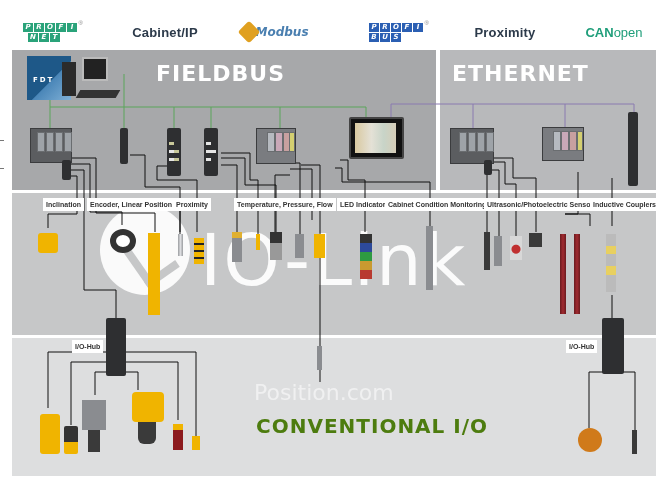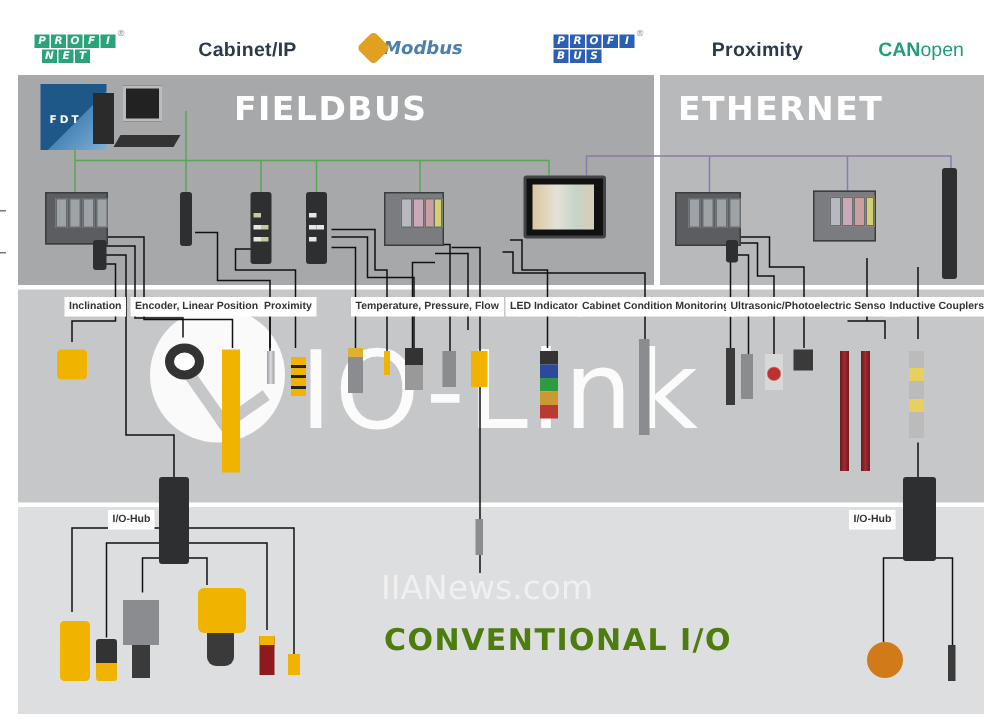--- a/index.html
+++ b/index.html
@@ -303,14 +303,14 @@
 <div class="device" style="left:64px;top:426px;width:14px;height:28px;background:#333;border-radius:2px;border-bottom:12px solid #f0b400;"></div>
 <div class="device grey" style="left:82px;top:400px;width:24px;height:30px;"></div>
 <div class="device dark" style="left:88px;top:430px;width:12px;height:22px;"></div>
 <div class="device yellow" style="left:132px;top:392px;width:32px;height:30px;border-radius:4px;"></div>
 <div class="device dark" style="left:138px;top:422px;width:18px;height:22px;border-radius:0 0 6px 6px;"></div>
 <div class="device" style="left:173px;top:424px;width:10px;height:26px;background:#8c1a1e;border-top:6px solid #f0b400;"></div>
 <div class="device yellow" style="left:192px;top:436px;width:8px;height:14px;"></div>
 <div class="device" style="left:578px;top:428px;width:24px;height:24px;border-radius:50%;background:#d07a1a;"></div>
 <div class="device dark" style="left:632px;top:430px;width:5px;height:24px;"></div>
 
-<div class="watermark-site">IIANews.com</div>
+<div class="watermark-site">Position.com</div>
 <div class="conv-title">CONVENTIONAL I/O</div>
 
 </body></html>

